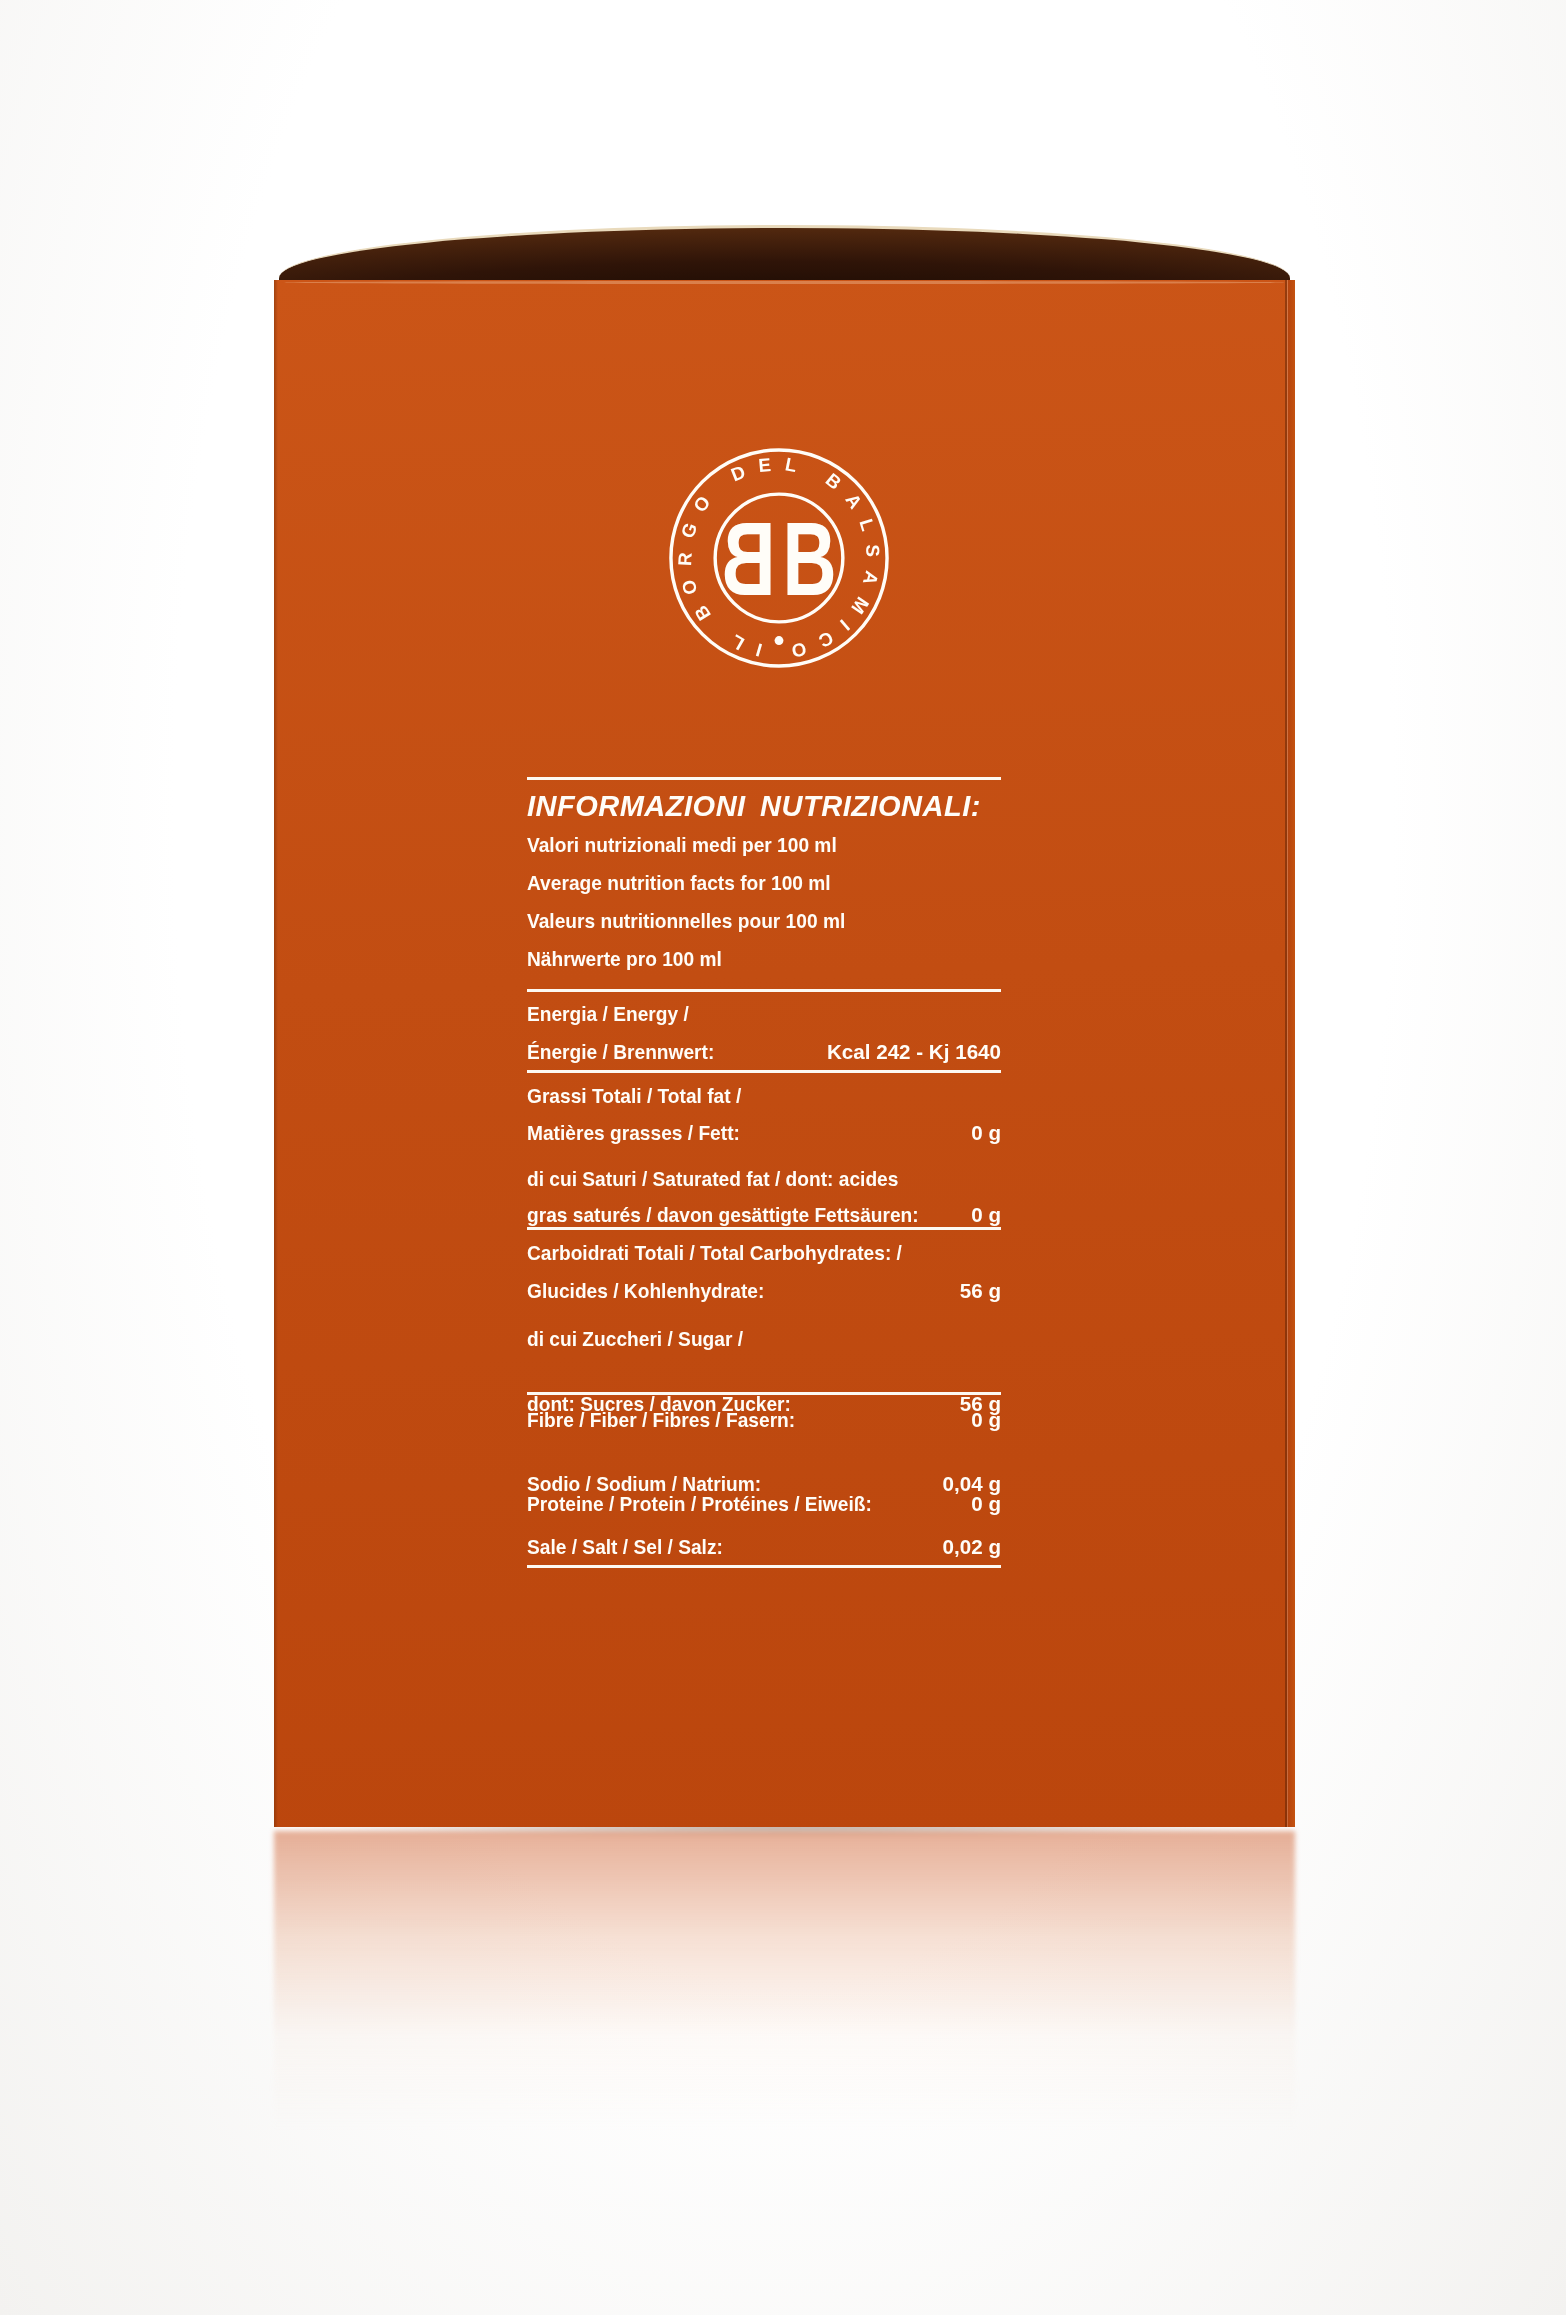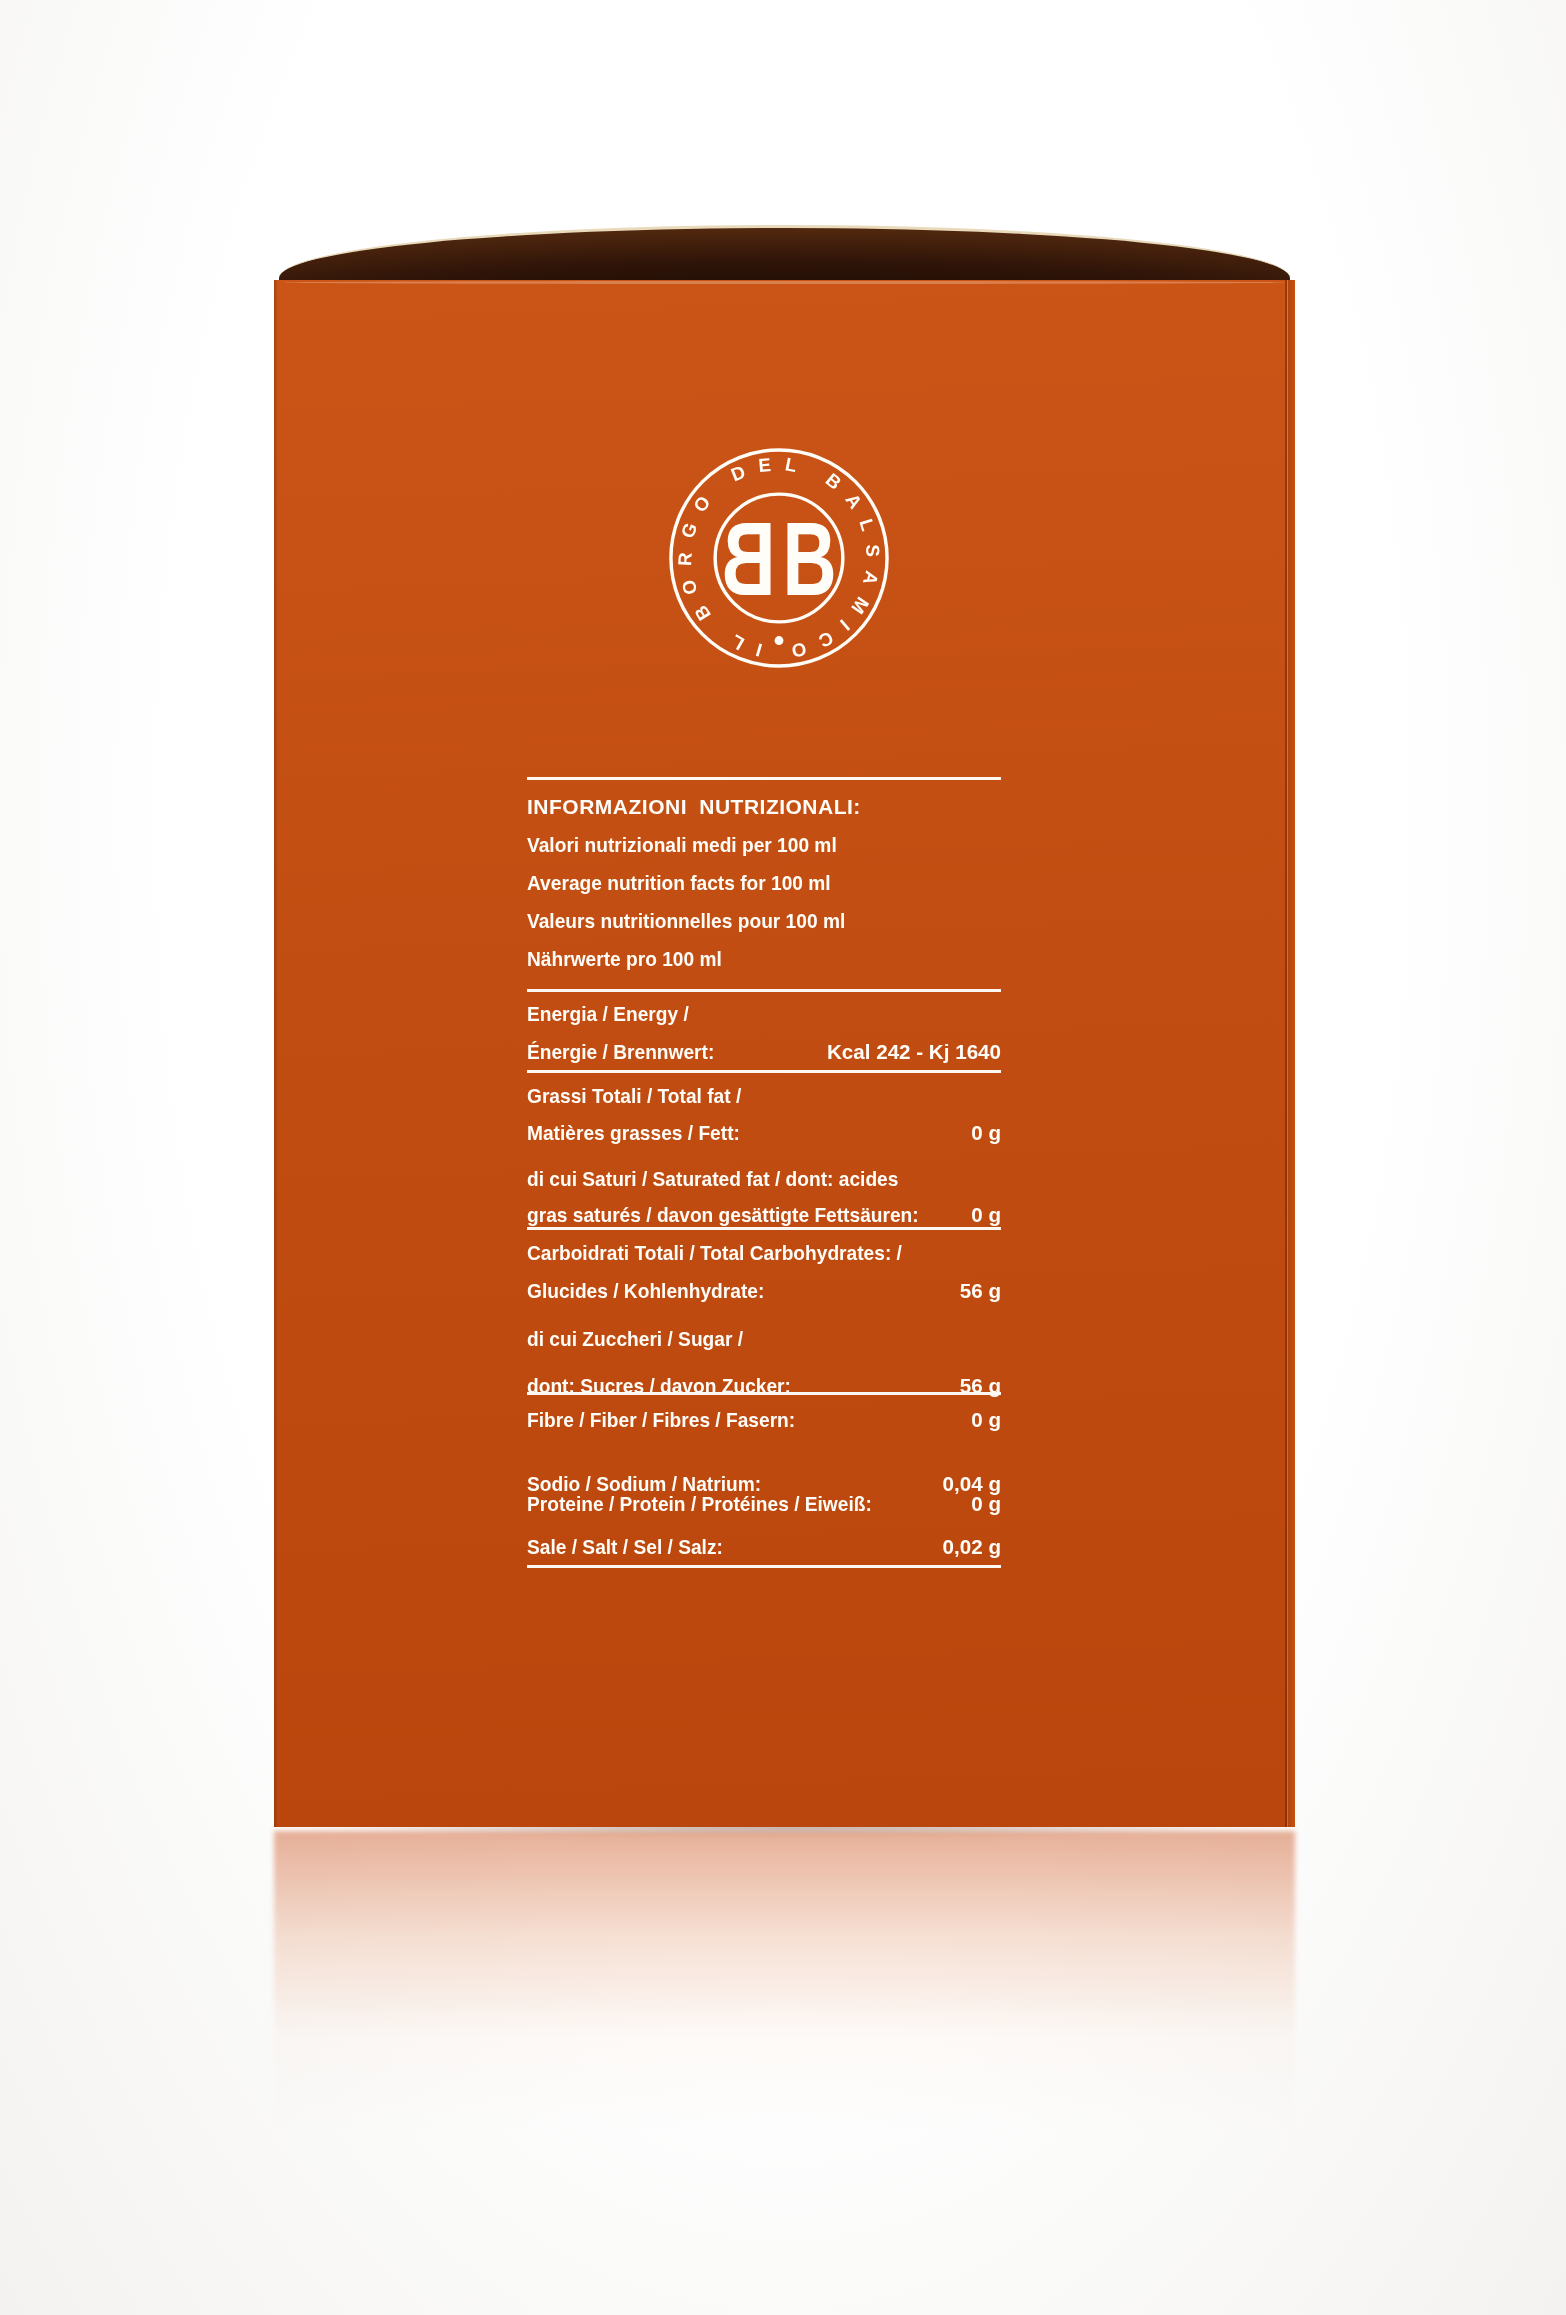--- a/index.html
+++ b/index.html
@@ -37,21 +37,21 @@
         filter:blur(2.9px);}
 
   
   .logo{position:absolute;left:394px;top:167px;width:222px;height:222px;}
 
   
   .nutrition{position:absolute;left:253px;top:490px;width:474px;height:814px;
              color:#fffdf8;font-weight:bold;font-size:20.6px;line-height:27.4px;}
   .n-abs{position:absolute;left:0;width:100%;white-space:nowrap;}
   .rule{position:absolute;left:0;width:100%;height:2.9px;background:#fdf9f2;}
-  .title{font-size:21px;line-height:33px;letter-spacing:0.5px;word-spacing:5.9px;}
+  .title{font-size:29px;line-height:33px;letter-spacing:0.5px;word-spacing:5.9px;font-style:italic;}
   .lbl{display:inline-block;transform:scaleX(.93);transform-origin:0 50%;}
   .pair{display:flex;justify-content:space-between;align-items:flex-end;}
   .val{white-space:nowrap;}
 </style>
 </head>
 <body>
 
 <div class="stage">
 
   <div class="shadow"></div>
@@ -111,21 +111,21 @@
 
         <div class="rule" style="top:457px"></div>
 
         <div class="n-abs" style="top:469px"><span class="lbl">Carboidrati Totali / Total Carbohydrates: /</span></div>
         <div class="n-abs pair" style="top:507px">
           <span class="lbl">Glucides / Kohlenhydrate:</span>
           <span class="val">56 g</span>
         </div>
 
         <div class="n-abs" style="top:555px"><span class="lbl">di cui Zuccheri / Sugar /</span></div>
-        <div class="n-abs pair" style="top:602px">
+        <div class="n-abs pair" style="top:620px">
           <span class="lbl">dont: Sucres / davon Zucker:</span>
           <span class="val">56 g</span>
         </div>
 
         <div class="rule" style="top:622px"></div>
 
         <div class="n-abs pair" style="top:636px">
           <span class="lbl">Fibre / Fiber / Fibres / Fasern:</span>
           <span class="val">0 g</span>
         </div>

